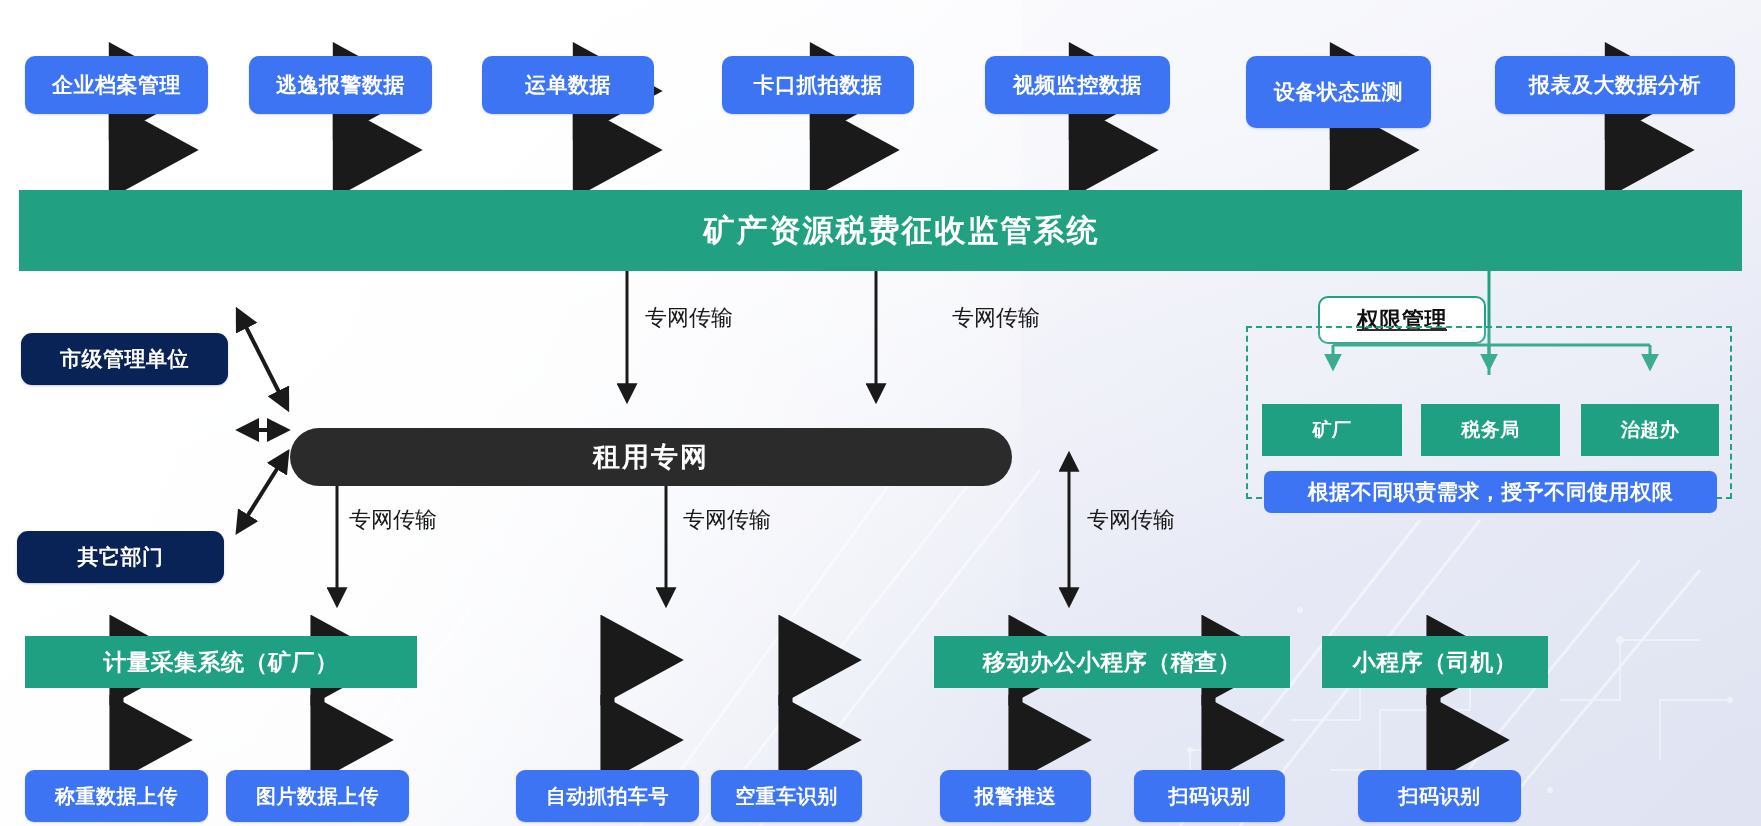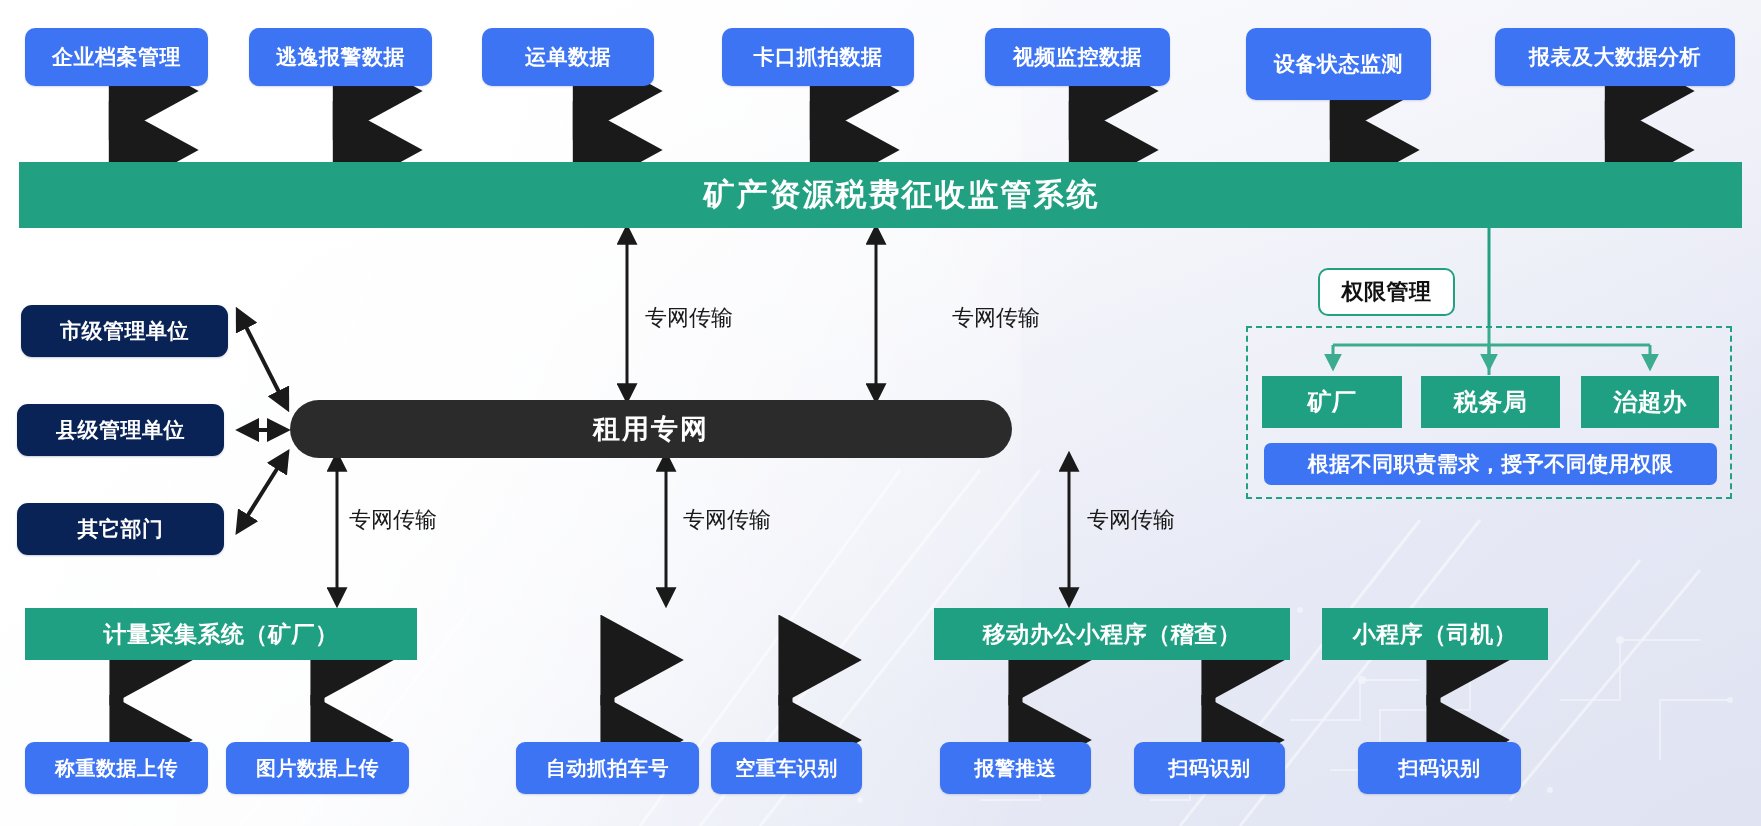--- a/index.html
+++ b/index.html
@@ -18,21 +18,21 @@
     overflow:hidden;
   }
   
   #texture { position:absolute; inset:0; opacity:.55; pointer-events:none; }
   #veil { position:absolute; left:0; top:0; width:58%; height:100%;
           background:linear-gradient(110deg,rgba(255,255,255,.97) 0%,rgba(255,255,255,.85) 45%,rgba(255,255,255,.0) 100%);
           pointer-events:none; }
 
   .node { position:absolute; box-sizing:border-box; display:flex;
           align-items:center; justify-content:center; text-align:center;
-          font-weight:bold; letter-spacing:.5px; }
+          font-weight:bold; letter-spacing:.5px;margin-top:28px; }
 
   
   .blue {
     background:#3d74f4; color:#fff; border-radius:10px;
     font-size:21px; line-height:1.1;
     box-shadow:0 1px 2px rgba(40,60,120,.18);
   }
   .blue-sm { font-size:20px; border-radius:9px; }
   
   .navy {
@@ -40,21 +40,21 @@
     box-shadow:0 1px 2px rgba(10,25,70,.22);
   }
   
   .greenbar {
     background:#21a181; color:#fff; font-size:31px; letter-spacing:2px;
   }
   
   .green {
     background:#20a082; color:#fff; font-size:23px;
   }
-  .green-sm { font-size:24px;text-align:right; }
+  .green-sm { font-size:19px;text-align:right; }
   
   .blackpill {
     background:#2b2b2b; color:#fff; font-size:27px; letter-spacing:2px;
     border-radius:34px;
   }
   
   .perm-label {
     background:#ffffff; border:2px solid #21a181; border-radius:10px;
     color:#111; font-size:22px;
   }
@@ -196,30 +196,27 @@
   <div class="node blue" style="left:985px;top:28px;width:185px;height:58px;">
     <span>视频监控数据</span>
   </div>
   <div class="node blue" style="left:1246px;top:28px;width:185px;height:72px;">
     <span>设备状态监测</span>
   </div>
   <div class="node blue" style="left:1495px;top:28px;width:240px;height:58px;">
     <span>报表及大数据分析</span>
   </div>
 
-  <div class="node greenbar" style="left:19px;top:162px;width:1723px;height:66px;padding-left:42px;">
+  <div class="node greenbar" style="left:19px;top:162px;width:1723px;height:81px;padding-left:42px;">
     <span>矿产资源税费征收监管系统</span>
   </div>
 
   <div class="node navy" style="left:21px;top:305px;width:207px;height:52px;">
     <span>市级管理单位</span>
   </div>
-  <div class="node navy" style="left:17px;top:404px;width:207px;height:52px;">
-    <span>县级管理单位</span>
-  </div>
   <div class="node navy" style="left:17px;top:503px;width:207px;height:52px;">
     <span>其它部门</span>
   </div>
 
   <div class="node blackpill" style="left:290px;top:400px;width:722px;height:58px;">
     <span>租用专网</span>
   </div>
 
   <div class="tlabel" style="left:645px;top:303px;">
     <span>专网传输</span>
@@ -230,21 +227,21 @@
   <div class="tlabel" style="left:349px;top:505px;">
     <span>专网传输</span>
   </div>
   <div class="tlabel" style="left:683px;top:505px;">
     <span>专网传输</span>
   </div>
   <div class="tlabel" style="left:1087px;top:505px;">
     <span>专网传输</span>
   </div>
 
-  <div class="node perm-label" style="left:1318px;top:268px;width:137px;height:48px;">
+  <div class="node perm-label" style="left:1318px;top:268px;width:168px;height:48px;text-decoration:underline;">
     <span>权限管理</span>
   </div>
   <div class="perm-dash" style="left:1246px;top:326px;width:486px;height:173px;"></div>
 
   <div class="node green green-sm" style="left:1262px;top:376px;width:140px;height:52px;">
     <span>矿厂</span>
   </div>
   <div class="node green green-sm" style="left:1421px;top:376px;width:139px;height:52px;">
     <span>税务局</span>
   </div>

